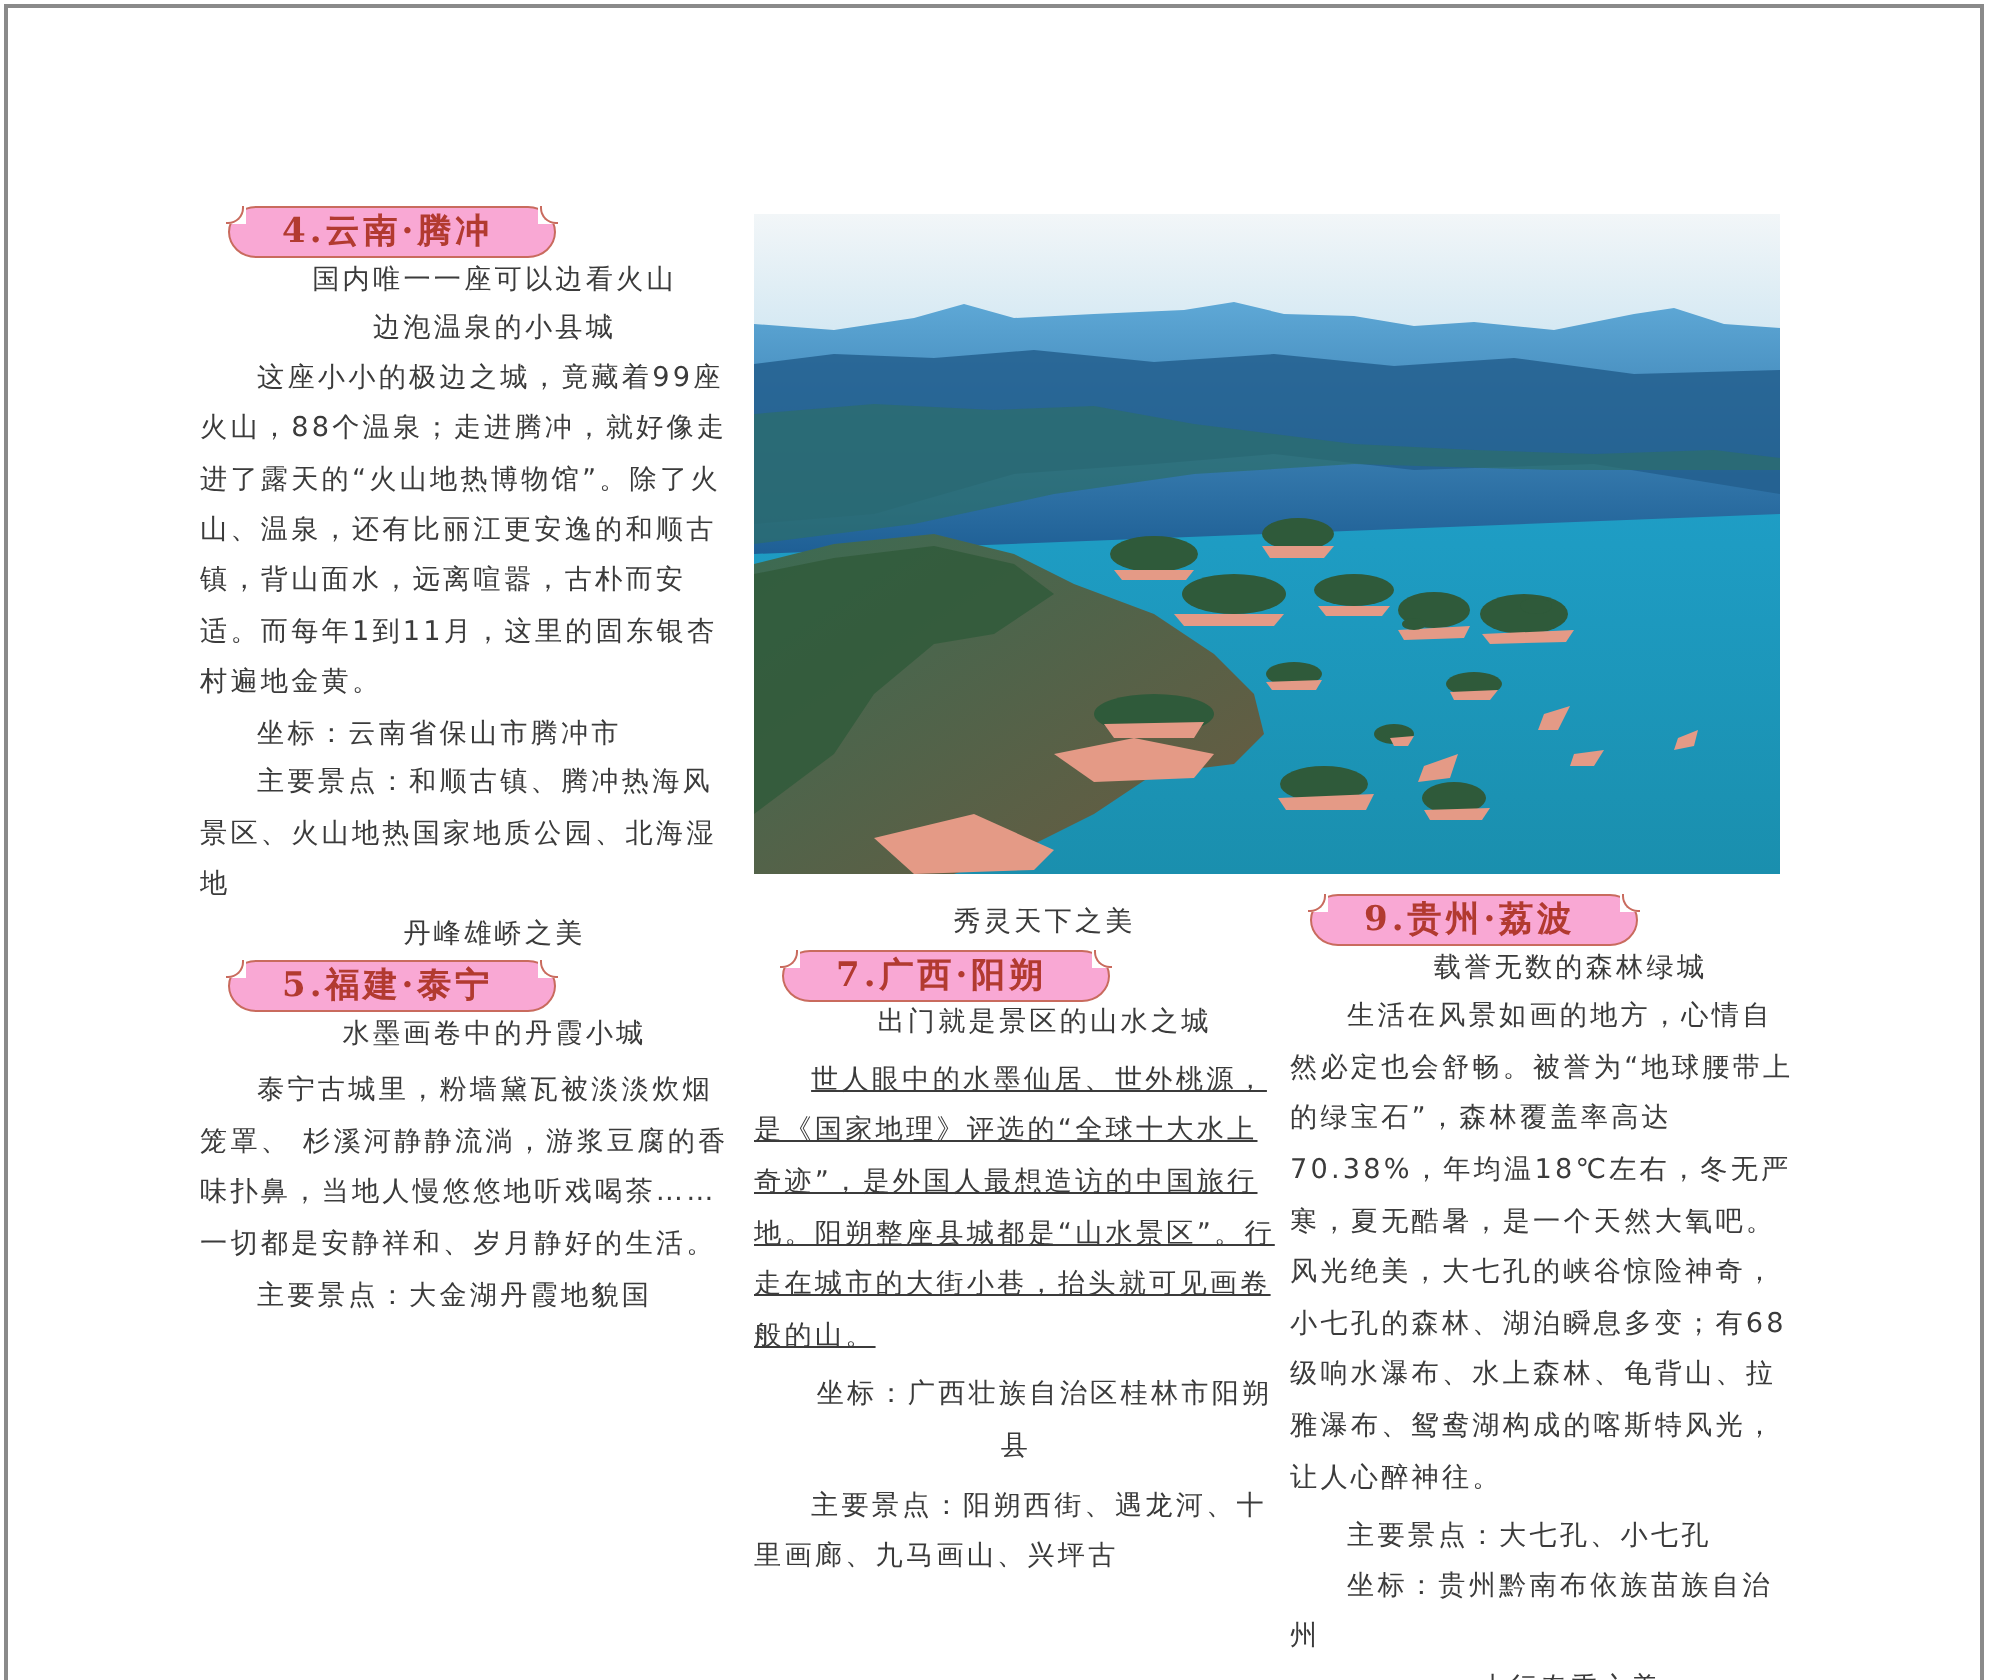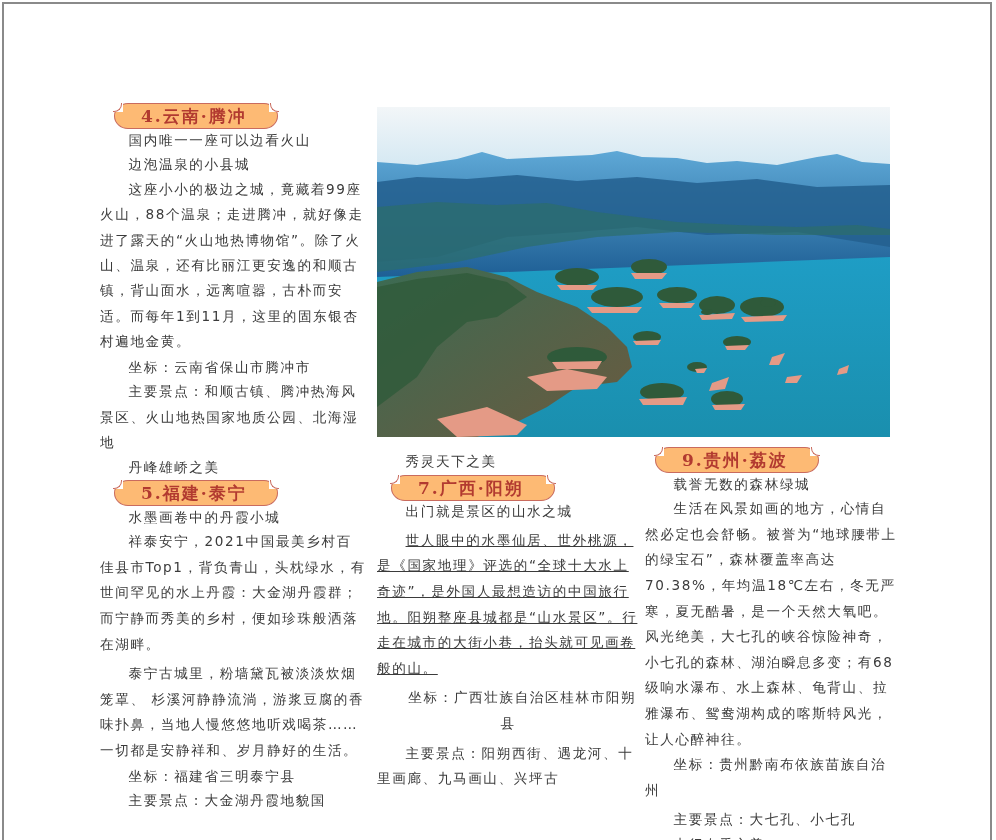--- a/index.html
+++ b/index.html
@@ -4,24 +4,24 @@
 <style>
   html, body { margin:0; padding:0; background:#ffffff; }
   body { width:996px; height:840px; overflow:hidden; position:relative;
          font-family:"DejaVu Sans","Liberation Sans",sans-serif; color:#3b3b3b; }
   .frame { position:absolute; left:2px; top:2px; width:990px; height:850px;
            border-left:2px solid #8a8a8a; border-top:2px solid #8a8a8a; border-right:2px solid #8a8a8a;
            box-sizing:border-box; }
   .col { position:absolute; font-size:13.6px; line-height:24.6px; letter-spacing:1.6px; }
   .col p { margin:0; }
   .indent { text-indent:2.1em; }
-  .tagline { padding-left:2.1em; }
+  .tagline { padding-left:2.1em;text-align:center; }
   .badge { position:relative; display:inline-block; height:26px; margin:1px 0 0 14px;
            padding:0 30px 0 26px; border:1.5px solid #c96b5e; border-radius:14px/13px;
-           box-sizing:border-box; background:#fdba74; }
+           box-sizing:border-box; background:#f9a8d4; }
   .badge::before, .badge::after { content:""; position:absolute; top:-2px; width:10px; height:10px;
            background:#fff; }
   .badge::before { left:-2px; }
   .badge::after { right:-2px; }
   .badge .corner { position:absolute; width:8px; height:8px; border:1.5px solid #c96b5e; top:-1px;
            border-radius:0 0 8px 0; border-top:none; border-left:none; z-index:2; }
   .badge .corner.l { left:-2px; }
   .badge .corner.r { right:-2px; border-radius:0 0 0 8px; border-right:none; border-left:1.5px solid #c96b5e; }
   .badge-text { font-family:"DejaVu Serif","Liberation Serif",serif; font-weight:bold; color:#b23a30;
            font-size:17px; line-height:24px; letter-spacing:2px; position:relative; z-index:3; }
@@ -43,23 +43,21 @@
   <p class="indent" style="line-height:25.4px;">这座小小的极边之城，竟藏着99座火山，88个温泉；走进腾冲，就好像走进了露天的“火山地热博物馆”。除了火山、温泉，还有比丽江更安逸的和顺古镇，背山面水，远离喧嚣，古朴而安适。而每年1到11月，这里的固东银杏村遍地金黄。</p>
   <p class="indent">坐标：云南省保山市腾冲市</p>
   <p class="indent" style="line-height:25.4px;">主要景点：和顺古镇、腾冲热海风景区、火山地热国家地质公园、北海湿地</p>
   <p class="tagline">丹峰雄峤之美</p>
 
   <div class="badge" style="margin-top:0;">
     <span class="corner l"></span><span class="corner r"></span>
     <span class="badge-text">5.福建·泰宁</span>
   </div>
   <p class="tagline" style="margin-top:-2px;">水墨画卷中的丹霞小城</p>
-  <p class="indent" style="line-height:25.6px;">祥泰安宁，2021中国最美乡村百佳县市Top1，背负青山，头枕绿水，有世间罕见的水上丹霞：大金湖丹霞群；而宁静而秀美的乡村，便如珍珠般洒落在湖畔。</p>
   <p class="indent" style="line-height:25.6px; margin-top:4px;">泰宁古城里，粉墙黛瓦被淡淡炊烟笼罩、 杉溪河静静流淌，游浆豆腐的香味扑鼻，当地人慢悠悠地听戏喝茶……一切都是安静祥和、岁月静好的生活。</p>
-  <p class="indent">坐标：福建省三明泰宁县</p>
   <p class="indent">主要景点：大金湖丹霞地貌国</p>
 </div>
 
 <div class="photo">
   <svg width="513" height="330" viewBox="0 0 513 330" xmlns="http://www.w3.org/2000/svg">
     <defs>
       <linearGradient id="sky" x1="0" y1="0" x2="0" y2="1">
         <stop offset="0" stop-color="#f2f6f8"></stop>
         <stop offset="1" stop-color="#cfe6f2"></stop>
       </linearGradient>
@@ -134,16 +132,16 @@
   <p class="indent" style="line-height:25.6px; margin-top:4px;">主要景点：阳朔西街、遇龙河、十里画廊、九马画山、兴坪古</p>
 </div>
 
 <div class="col" style="left:645px; top:446px; width:252px;">
   <div class="badge" style="margin-left:10px;">
     <span class="corner l"></span><span class="corner r"></span>
     <span class="badge-text">9.贵州·荔波</span>
   </div>
   <p class="tagline" style="margin-top:-2px;">载誉无数的森林绿城</p>
   <p class="indent" style="line-height:25.6px;">生活在风景如画的地方，心情自然必定也会舒畅。被誉为“地球腰带上的绿宝石”，森林覆盖率高达70.38%，年均温18℃左右，冬无严寒，夏无酷暑，是一个天然大氧吧。风光绝美，大七孔的峡谷惊险神奇，小七孔的森林、湖泊瞬息多变；有68级响水瀑布、水上森林、龟背山、拉雅瀑布、鸳鸯湖构成的喀斯特风光，让人心醉神往。</p>
+  <p class="indent" style="margin-top:4px;">主要景点：大七孔、小七孔</p>
   <p class="indent" style="line-height:25.6px;">坐标：贵州黔南布依族苗族自治州</p>
-  <p class="indent" style="margin-top:4px;">主要景点：大七孔、小七孔</p>
   <p class="tagline">太行奇秀之美</p>
 </div>
 
 </body></html>

